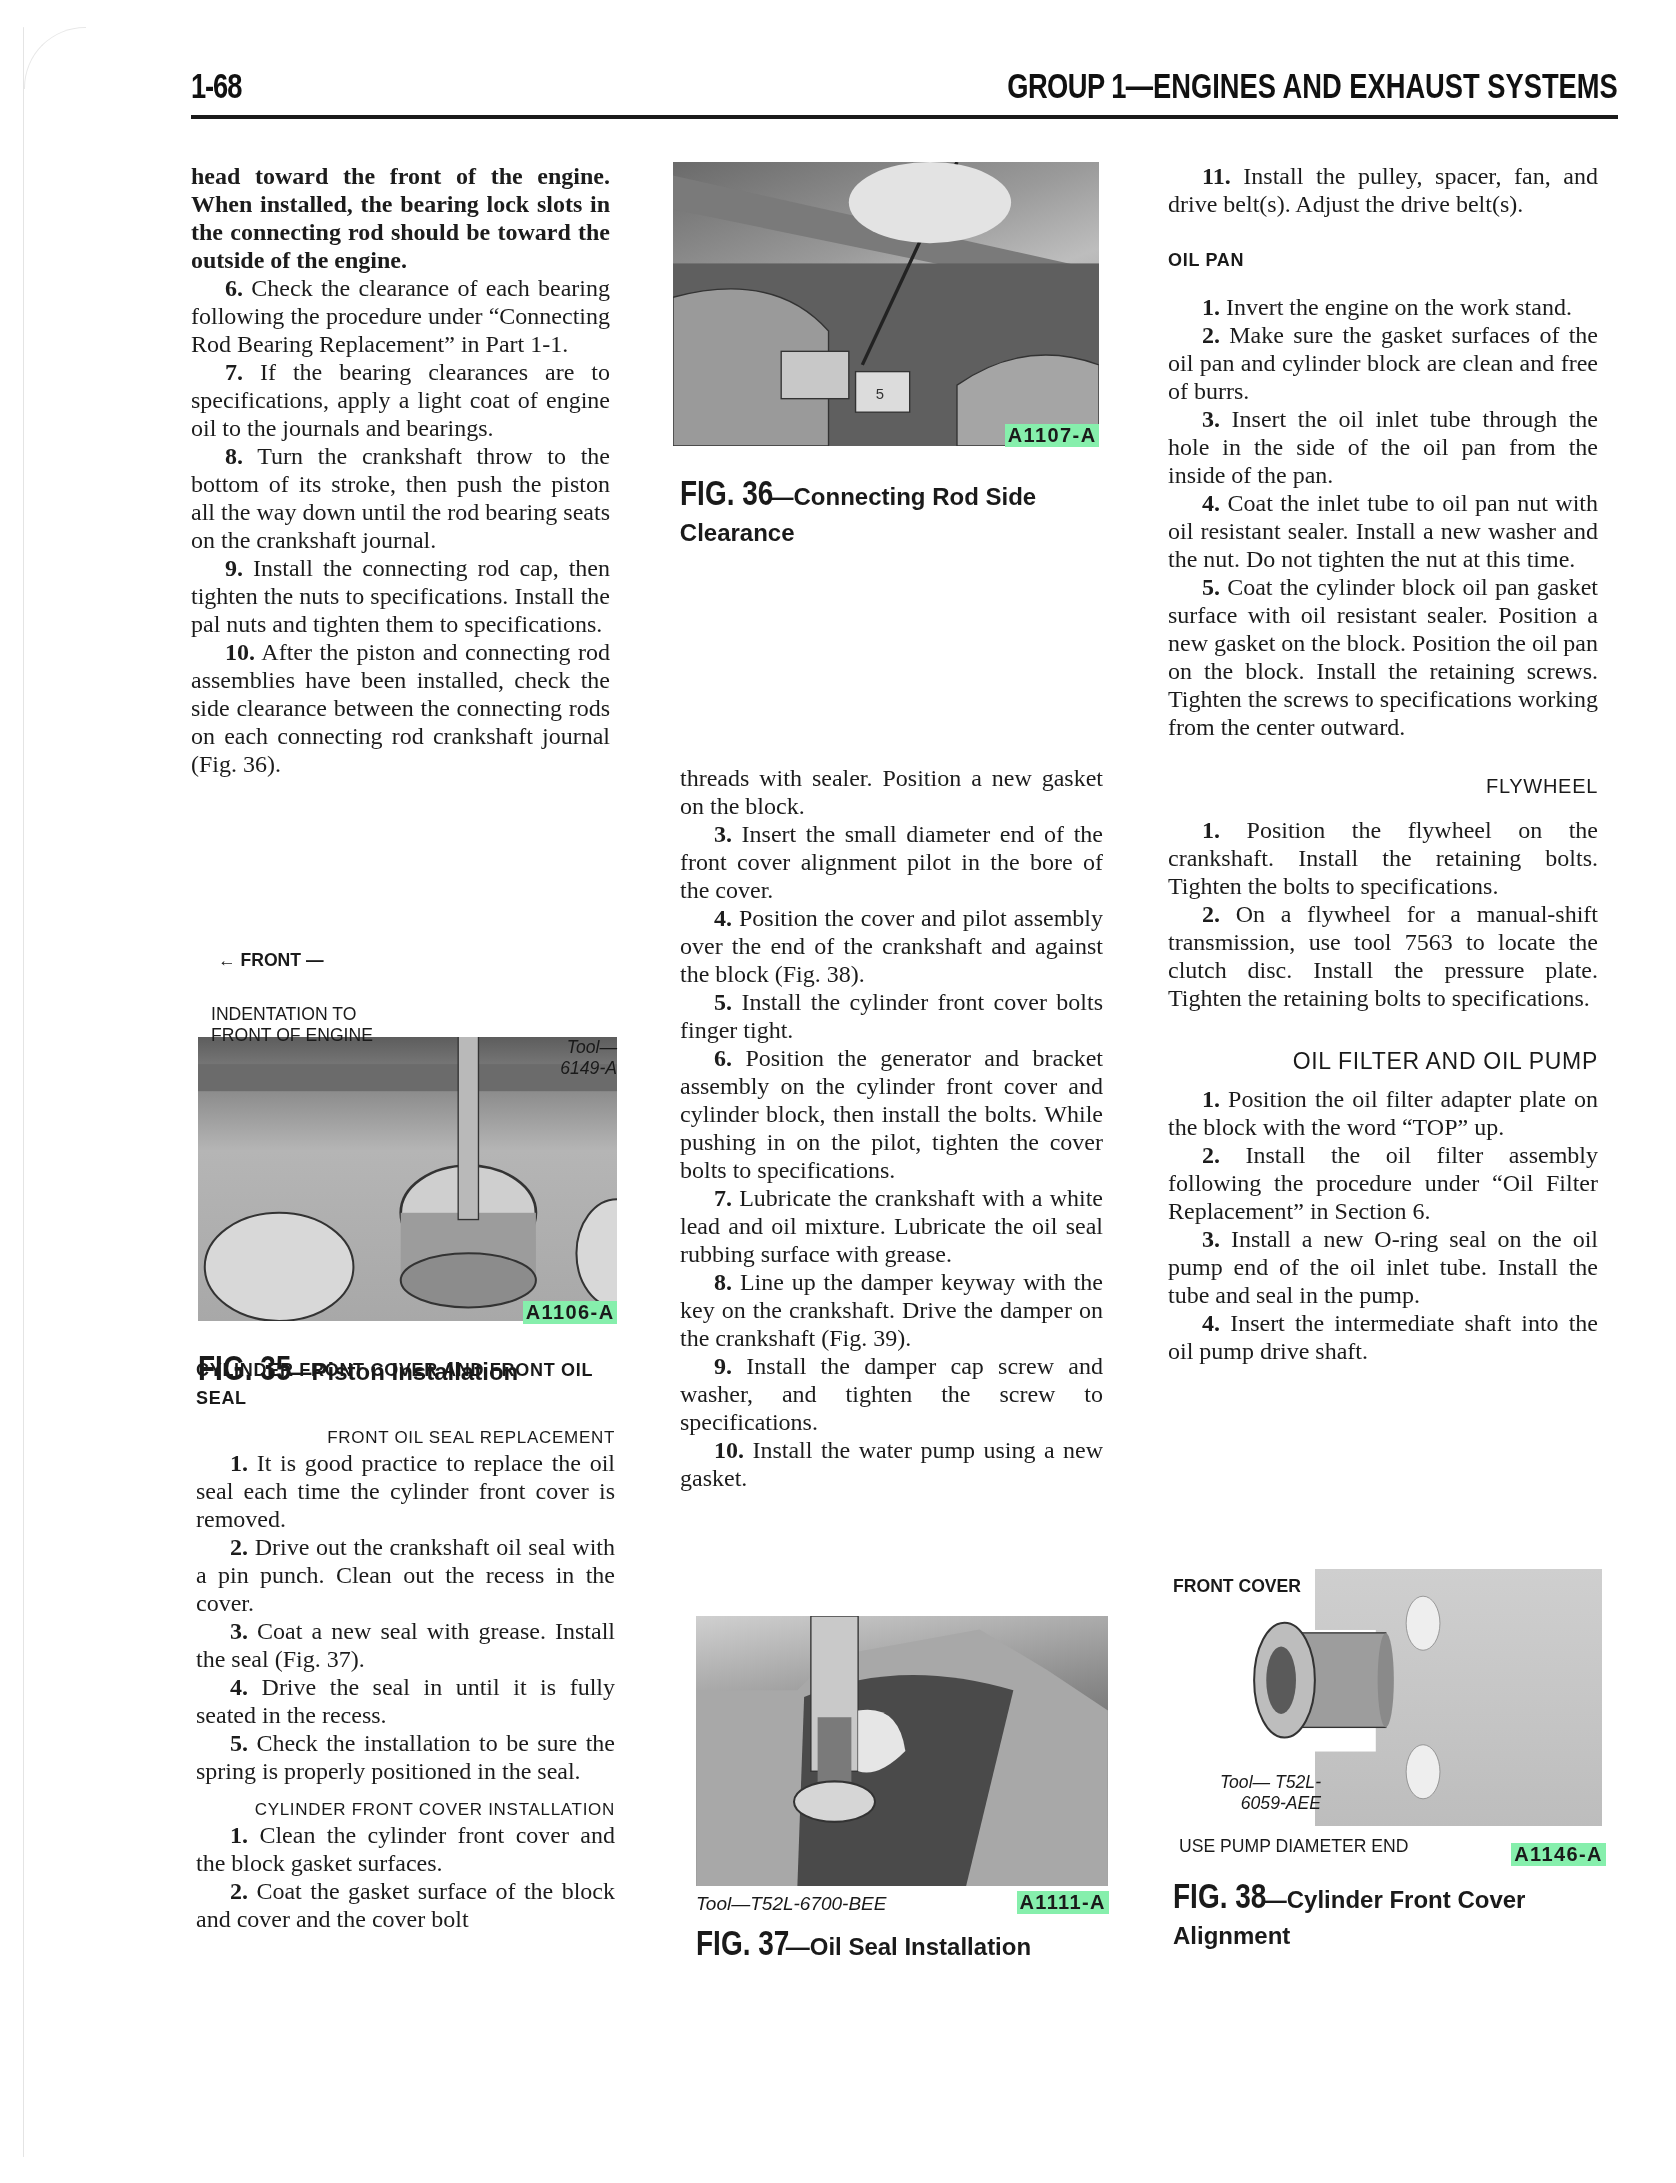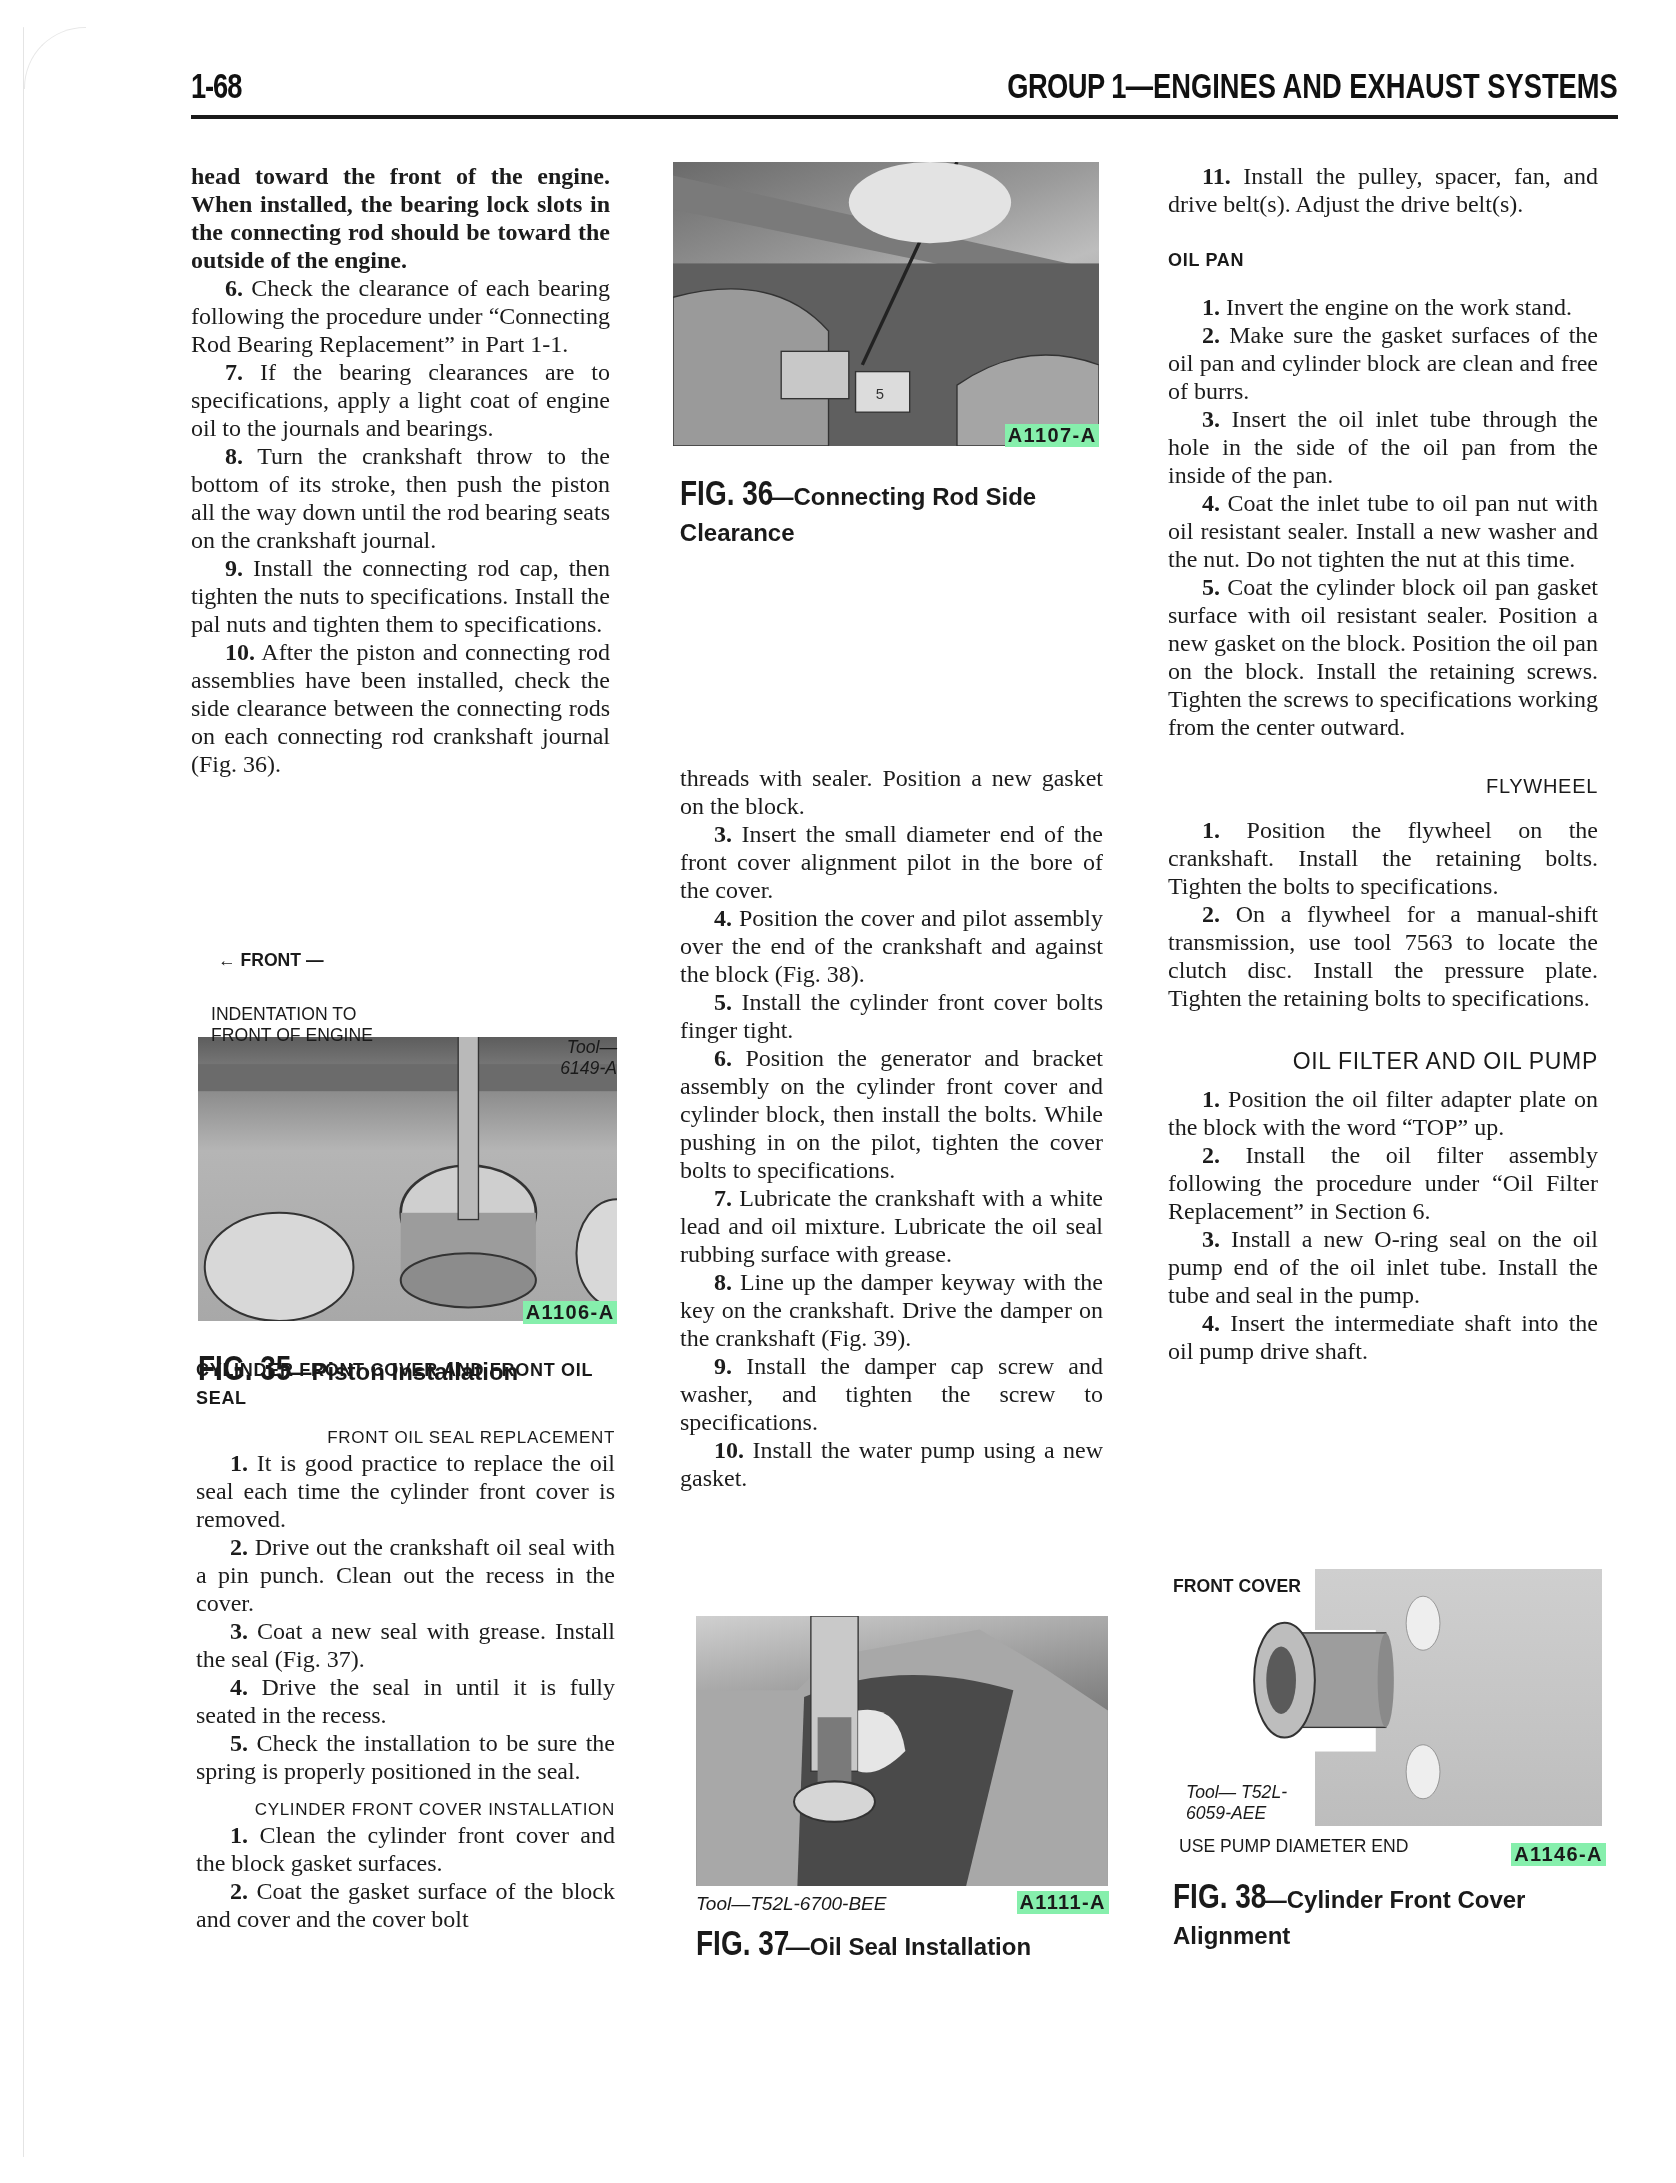--- a/index.html
+++ b/index.html
@@ -163,20 +163,20 @@
       <rect x="0" y="90" width="90" height="180" fill="#fff"></rect>
     </svg>
   </div>
   <svg style="position:absolute;left:95px;top:47px;" width="162" height="135" viewBox="0 0 240 200">
     <rect x="60" y="25" width="150" height="140" fill="#9d9d9d" stroke="#333" stroke-width="2"></rect>
     <ellipse cx="60" cy="95" rx="45" ry="85" fill="#bdbdbd" stroke="#333" stroke-width="3"></ellipse>
     <ellipse cx="55" cy="95" rx="22" ry="50" fill="#5a5a5a"></ellipse>
     <ellipse cx="210" cy="95" rx="12" ry="70" fill="#8a8a8a"></ellipse>
   </svg>
   <div class="label" style="left:24px;top:6.8px;font-weight:bold;">FRONT COVER</div>
-  <div class="label it" style="left:37px;top:213px;width:135px;text-align:left;">Tool— T52L-6059-AEE</div>
+  <div class="label it" style="left:37px;top:203px;width:135px;text-align:right;">Tool— T52L-6059-AEE</div>
   <div class="label" style="left:30px;top:267px;">USE PUMP DIAMETER END</div>
   <div class="fig-code" style="right:3.4px;top:274px;">A1146-A</div>
   <div class="fig-caption" style="left:24px;top:311px;width:419px;">
     <span class="fn">FIG. 38</span><span class="ft">—Cylinder Front Cover Alignment</span>
   </div>
 </div>
 
 
 </body></html>

